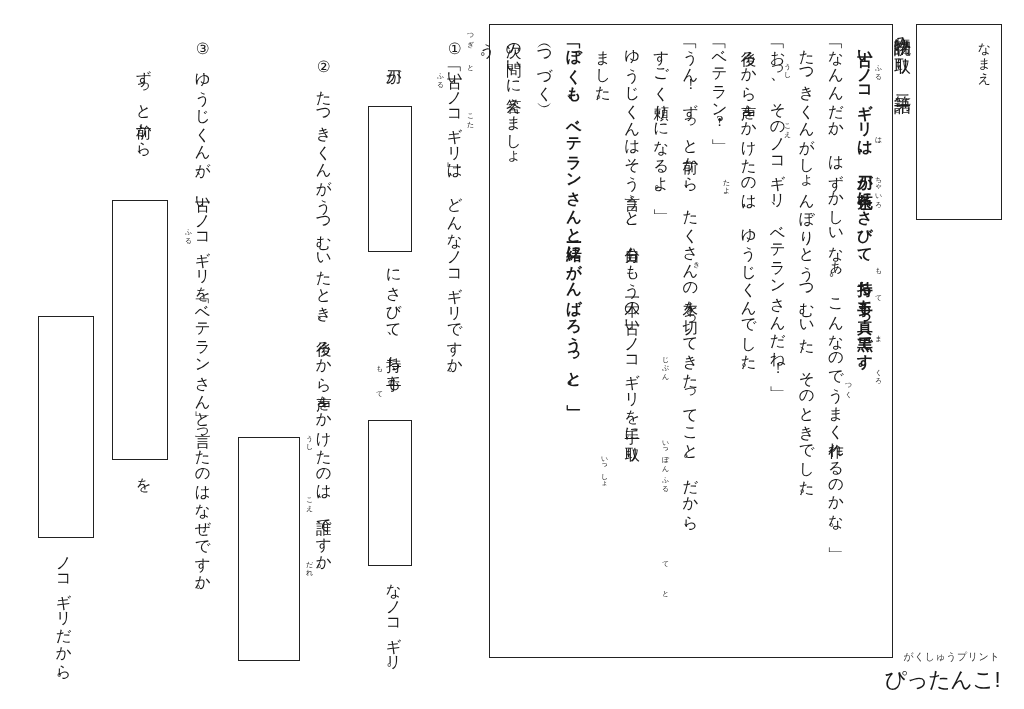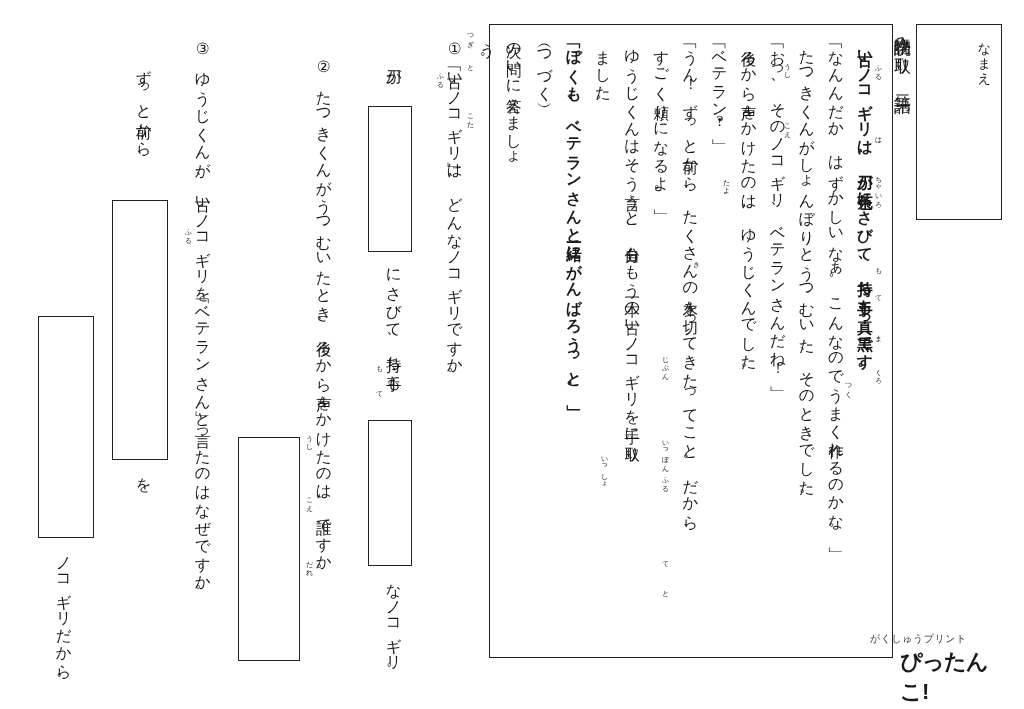--- a/index.html
+++ b/index.html
@@ -119,37 +119,36 @@
     position: absolute;
     border: 1.3px solid #222;
     box-sizing: border-box;
     background: #fff;
   }
 
   
   .logo {
     position: absolute;
     right: 24px;
-    bottom: 2px;
+    bottom: 14px;
     width: 130px;
-    text-align: left;
+    text-align: right;
   }
   .logo-top {
     font-size: 10px;
     color: #3a3a3a;
     font-family: "Liberation Sans", sans-serif;
     letter-spacing: 0.5px;
   }
   .logo-main {
     font-size: 22px;
-    font-weight: 700;
+    font-weight: 400;
     font-family: "Liberation Sans", sans-serif;
     letter-spacing: -0.5px;
     margin-top: 1px;
-    margin-left: 30px;
   }
 </style>
 </head>
 <body>
 
 <div class="sheet">
 
   <div class="title-block">
     <div class="vtext title-main">物語読み取り　第二話</div>
     <div class="name-box">

